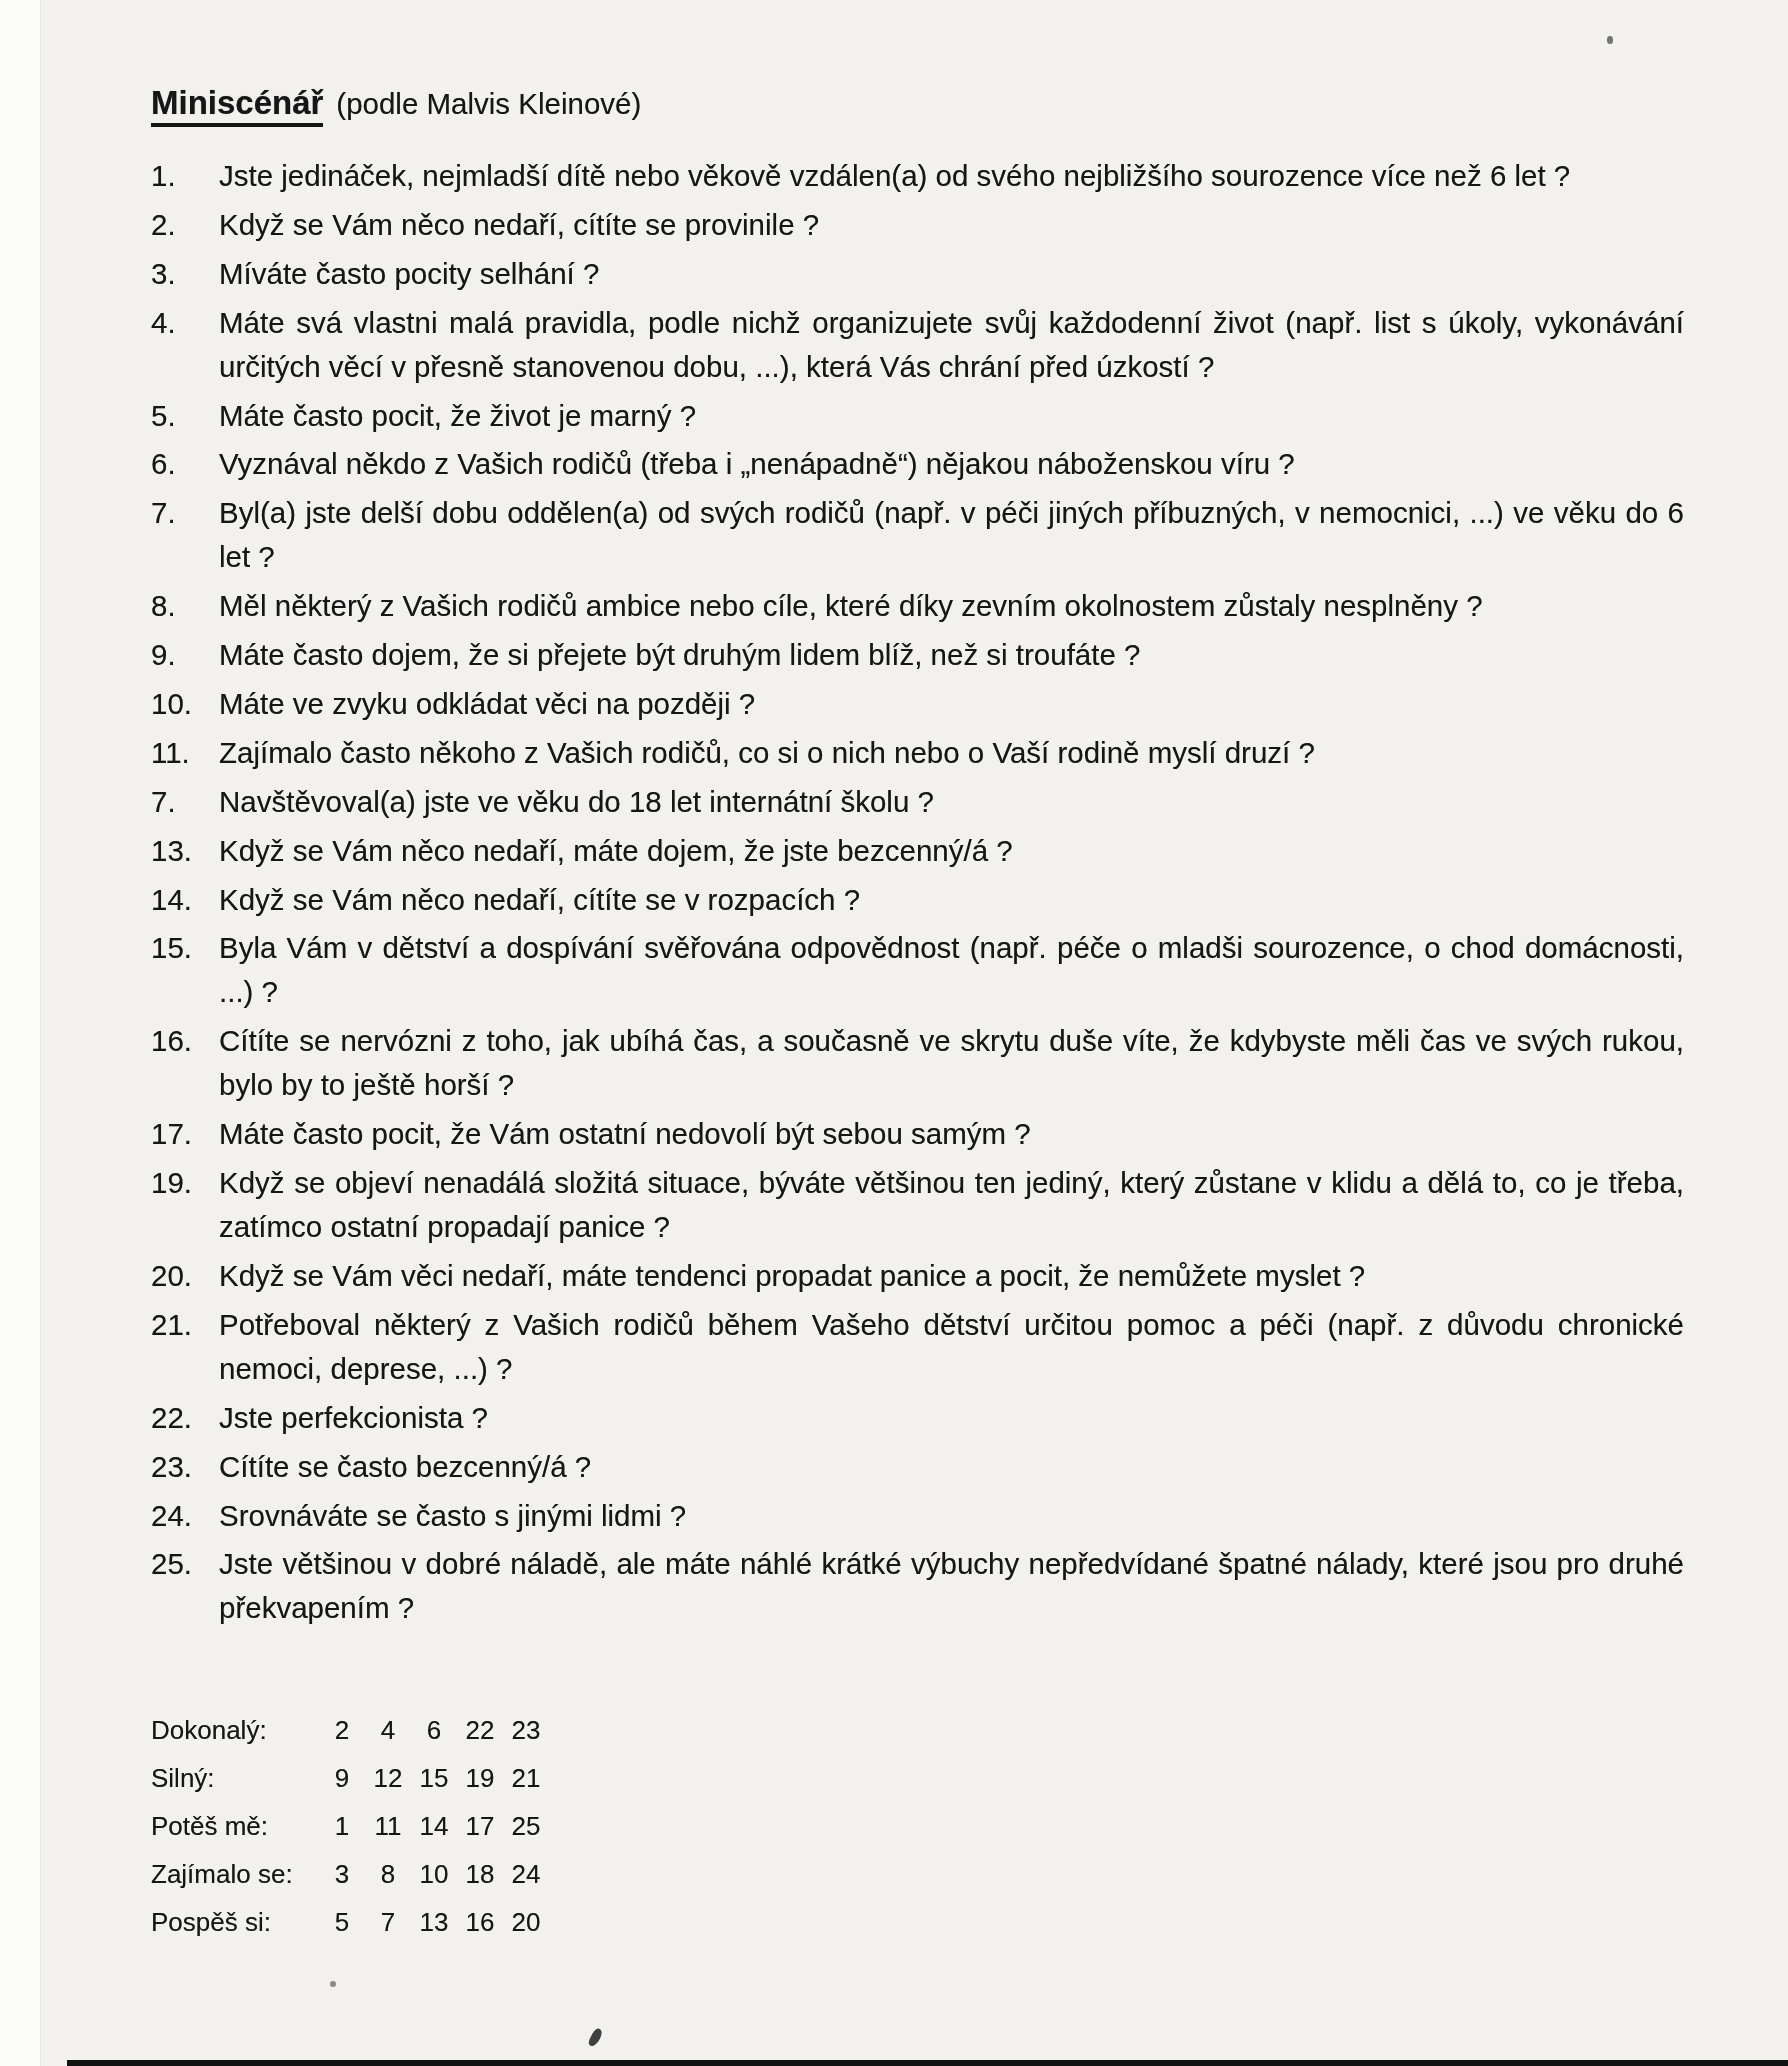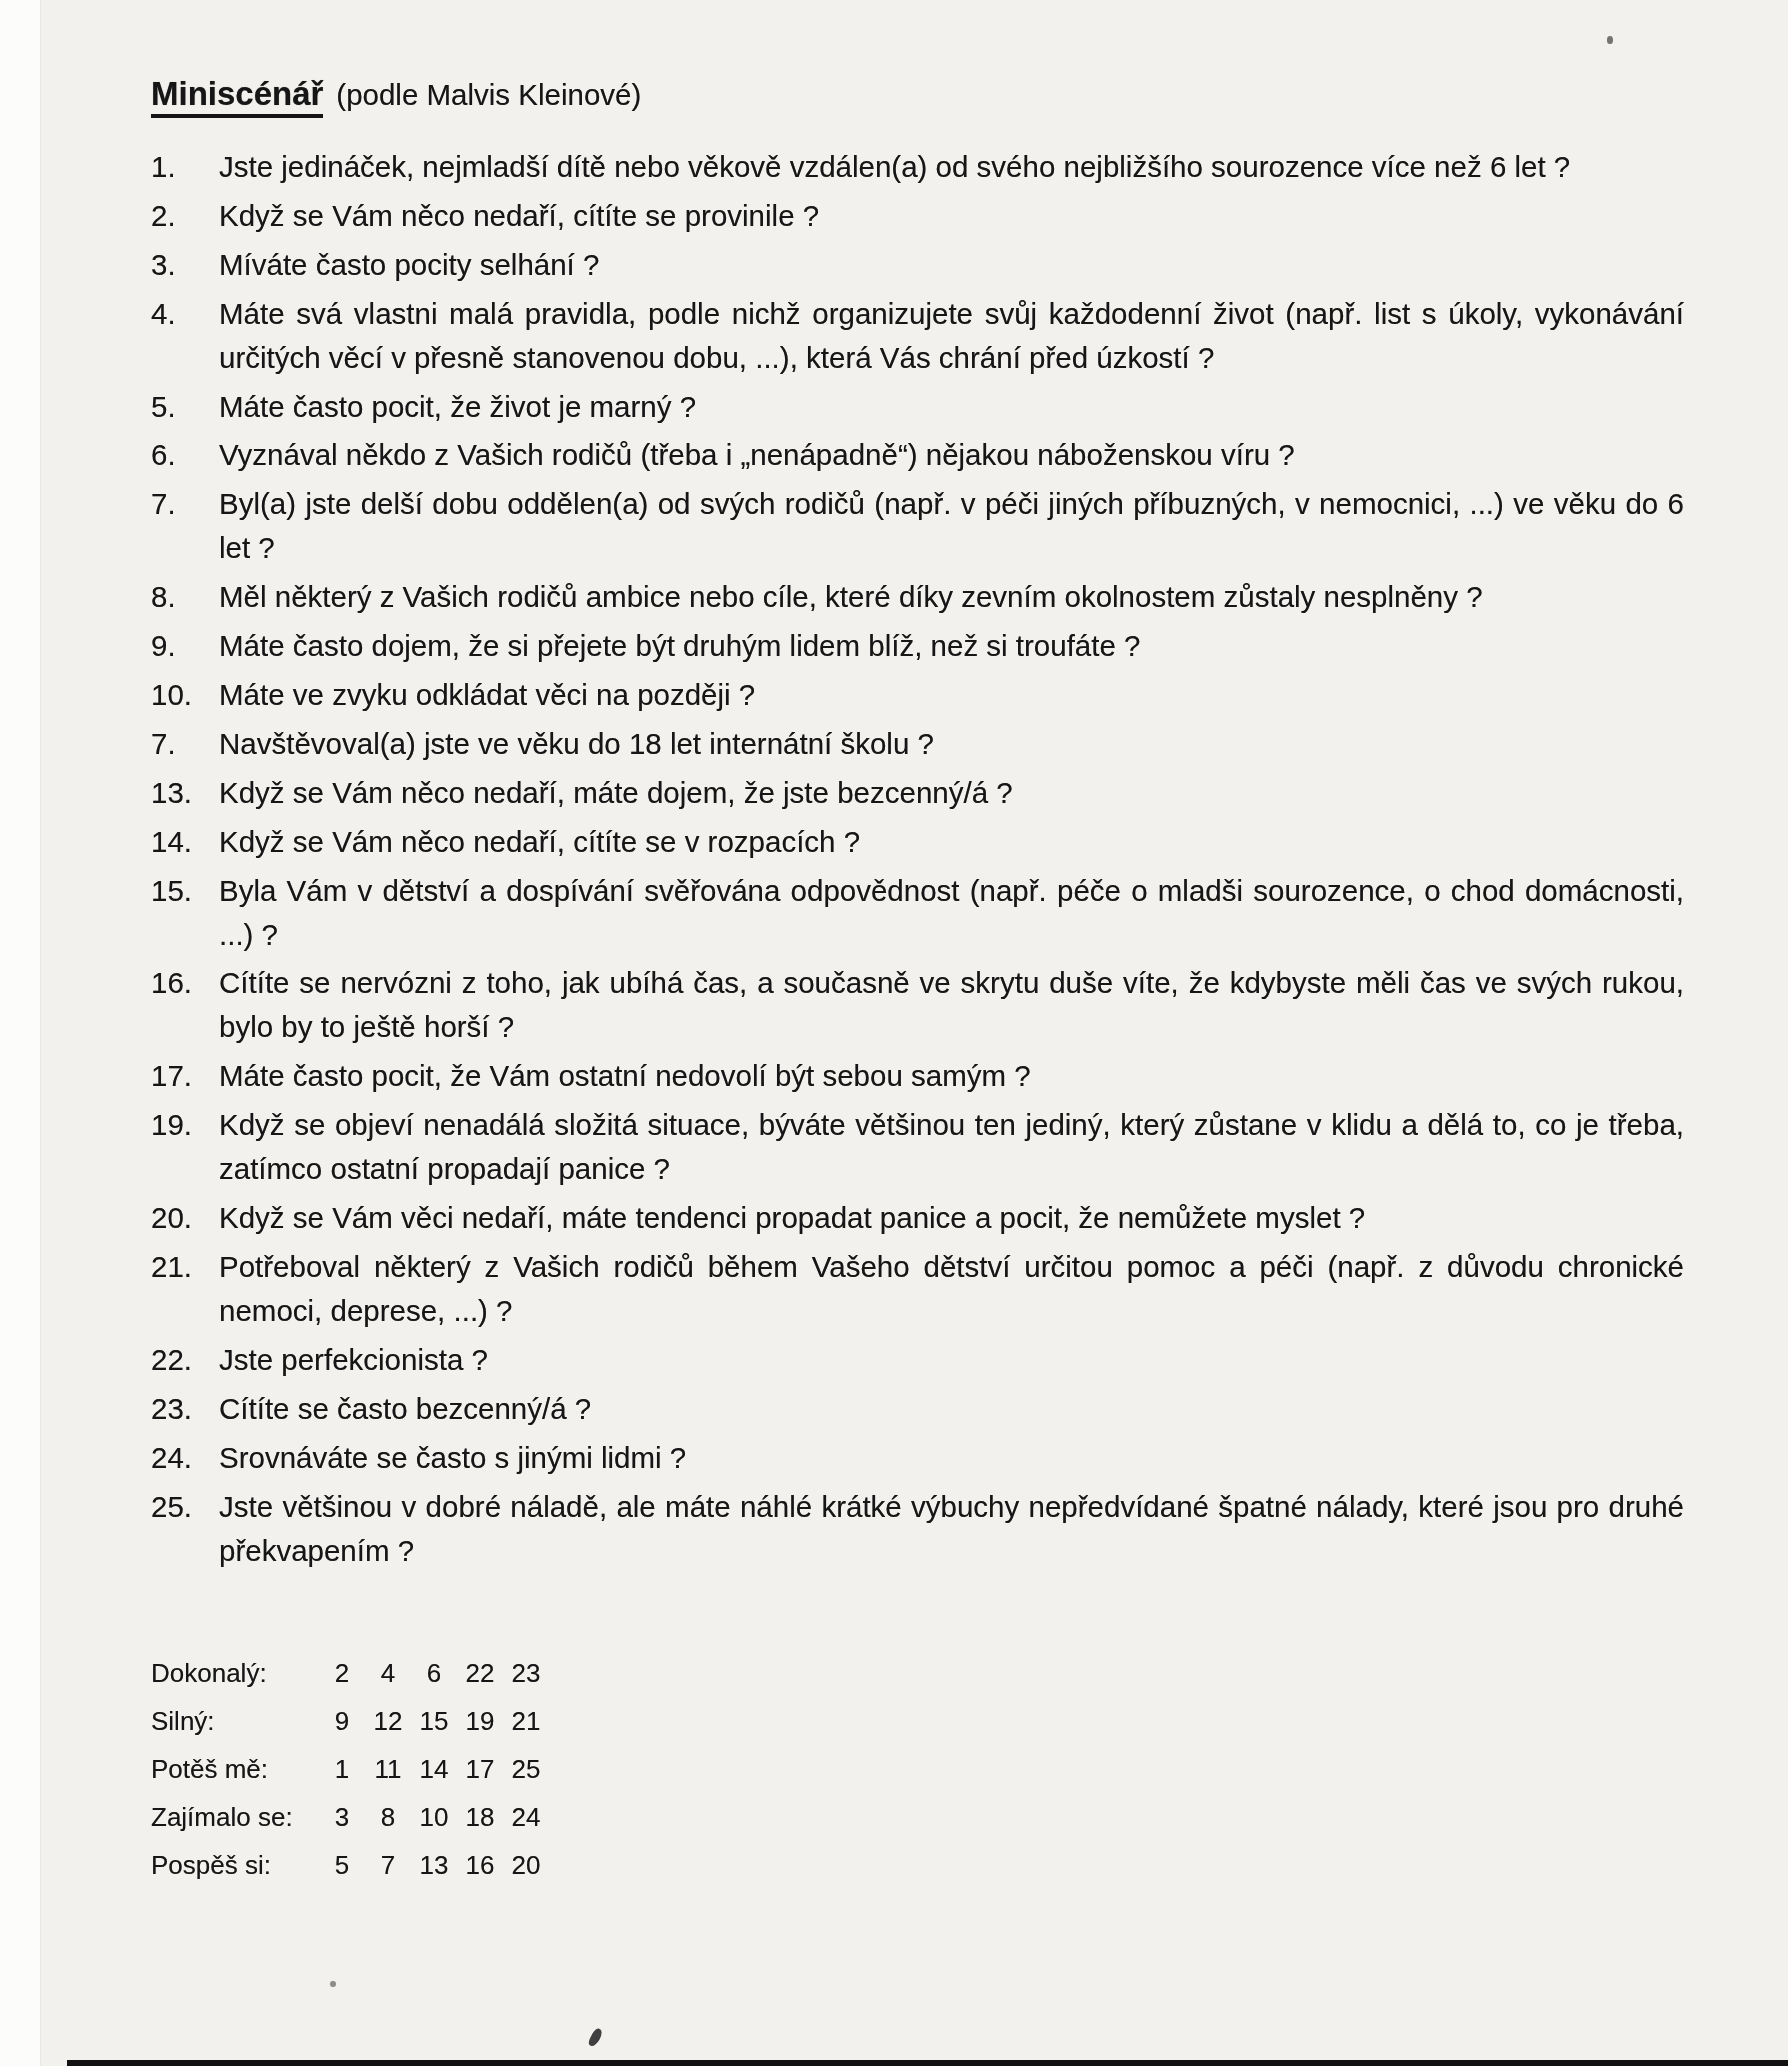--- a/index.html
+++ b/index.html
@@ -17,21 +17,21 @@
   }
   
   .left-strip {
     position: absolute; left: 0; top: 0;
     width: 40px; height: 100%;
     background: #fcfcfa;
     border-right: 0.7px solid #e9e7e3;
   }
   .content {
     position: absolute;
-    left: 151px; top: 71px;
+    left: 151px; top: 80px;
     width: 1533px;
   }
   .title-line {
     margin-bottom: 21px;
     line-height: 45px;
     white-space: nowrap;
   }
   .title {
     font-size: 33px;
     font-weight: 700;
@@ -149,20 +149,24 @@
         </div>
       <div class="q-row">
           <span class="q-num">9.</span>
           <span class="q-text">Máte často dojem, že si přejete být druhým lidem blíž, než si troufáte ?</span>
         </div>
       <div class="q-row">
           <span class="q-num">10.</span>
           <span class="q-text">Máte ve zvyku odkládat věci na později ?</span>
         </div>
       <div class="q-row">
+          <span class="q-num">11.</span>
+          <span class="q-text">Zajímalo často někoho z Vašich rodičů, co si o nich nebo o Vaší rodině myslí druzí ?</span>
+        </div>
+      <div class="q-row">
           <span class="q-num">7.</span>
           <span class="q-text">Navštěvoval(a) jste ve věku do 18 let internátní školu ?</span>
         </div>
       <div class="q-row">
           <span class="q-num">13.</span>
           <span class="q-text">Když se Vám něco nedaří, máte dojem, že jste bezcenný/á ?</span>
         </div>
       <div class="q-row">
           <span class="q-num">14.</span>
           <span class="q-text">Když se Vám něco nedaří, cítíte se v rozpacích ?</span>

